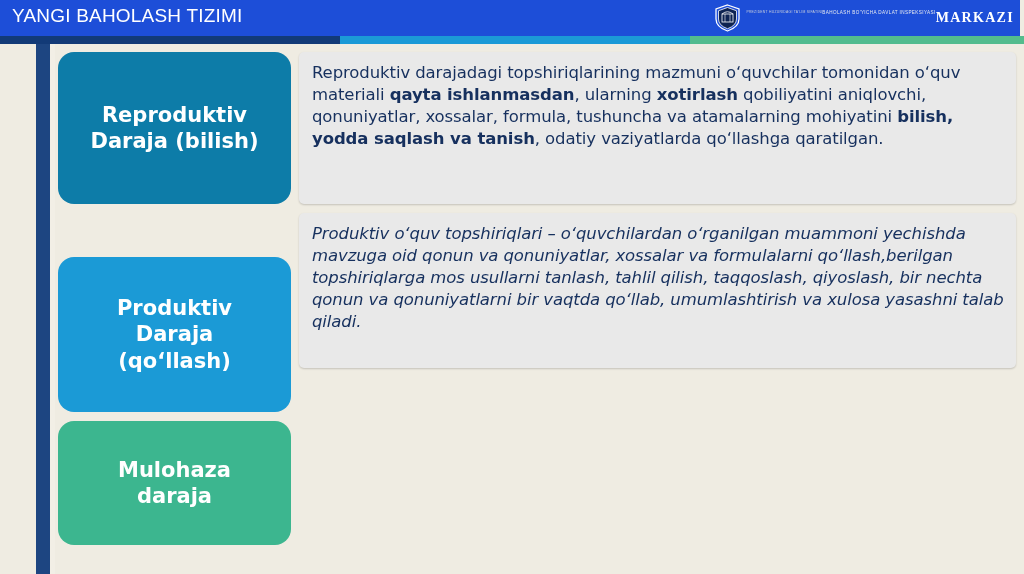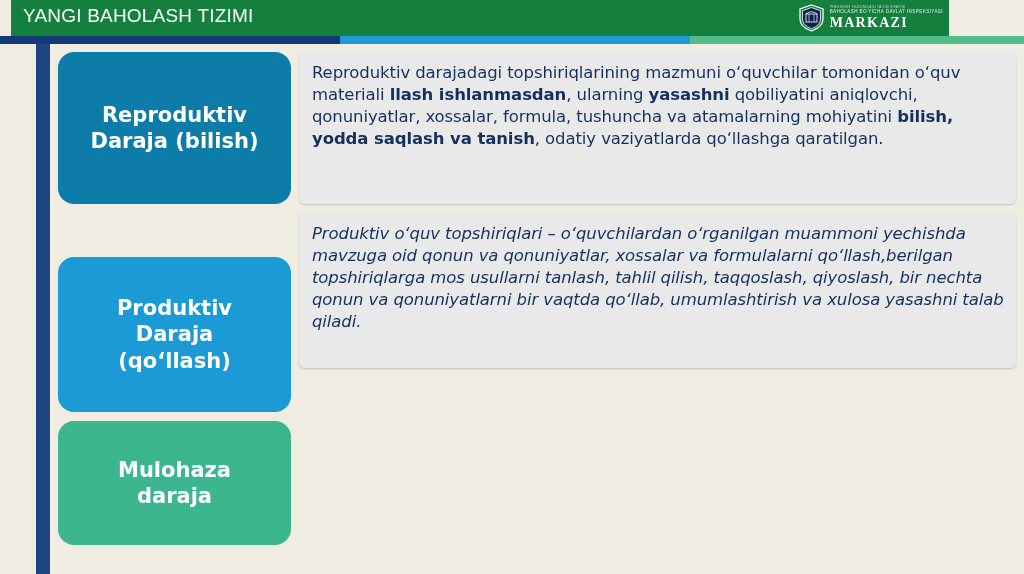--- a/index.html
+++ b/index.html
@@ -11,24 +11,24 @@
     height: 574px;
     background: #efece2;
     font-family: "DejaVu Sans", sans-serif;
     overflow: hidden;
     position: relative;
   }
 
   
   .header {
     position: absolute;
-    left: 11px; top: 0;
-    width: 938px;
+    left: 0; top: 0;
+    width: 1020px;
     height: 36px;
-    background: #15803d;
+    background: #1d4ed8;
     overflow: hidden;
   }
   .header-title {
     position: absolute;
     left: 12px;
     top: 5px;
     font-family: "Liberation Sans", sans-serif;
     font-size: 19px;
     font-weight: 400;
     letter-spacing: 0.2px;
@@ -44,21 +44,21 @@
     align-items: center;
     gap: 5px;
   }
   .logo-emblem {
     width: 27px;
     height: 28px;
     flex: none;
   }
   .logo-text {
     display: flex;
-    flex-direction: column;
+    flex-direction: row;
     justify-content: center;
     line-height: 1;
   }
   .logo-sub {
     font-family: "Liberation Sans", sans-serif;
     font-size: 3.4px;
     letter-spacing: 0.25px;
     color: #c8cedd;
     white-space: nowrap;
     margin-bottom: 1px;
@@ -198,21 +198,21 @@
 <div class="rail-dark"></div>
 <div class="rail-light"></div>
 
 <div class="rows">
 
   <div class="row row-1">
     <div class="row-label" style="background: rgb(13, 124, 168); align-items: center;">
       <span>Reproduktiv<br>Daraja (bilish)</span>
     </div>
     <div class="row-body">
-      <div class="row-text">Reproduktiv darajadagi topshiriqlarining mazmuni o‘quvchilar tomonidan o‘quv materiali  <b>llash ishlanmasdan</b>, ularning <b>yasashni</b> qobiliyatini aniqlovchi, qonuniyatlar, xossalar,  formula, tushuncha va atamalarning mohiyatini <b>bilish, yodda saqlash va tanish</b>, odatiy vaziyatlarda qo‘llashga qaratilgan.</div>
+      <div class="row-text">Reproduktiv darajadagi topshiriqlarining mazmuni o‘quvchilar tomonidan o‘quv materiali  <b>qayta ishlanmasdan</b>, ularning <b>xotirlash</b> qobiliyatini aniqlovchi, qonuniyatlar, xossalar,  formula, tushuncha va atamalarning mohiyatini <b>bilish, yodda saqlash va tanish</b>, odatiy vaziyatlarda qo‘llashga qaratilgan.</div>
     </div>
   </div>
 
   <div class="row row-2">
     <div class="row-label" style="background: rgb(27, 154, 214);">
       <span>Produktiv<br>Daraja<br>(qo‘llash)</span>
     </div>
     <div class="row-body">
       <div class="row-text">Produktiv o‘quv topshiriqlari – o‘quvchilardan o‘rganilgan muammoni yechishda mavzuga  oid qonun va qonuniyatlar, xossalar va formulalarni qo‘llash,berilgan topshiriqlarga mos  usullarni tanlash, tahlil qilish, taqqoslash, qiyoslash, bir nechta qonun va qonuniyatlarni  bir vaqtda qo‘llab, umumlashtirish va xulosa yasashni talab qiladi.</div>
     </div>

